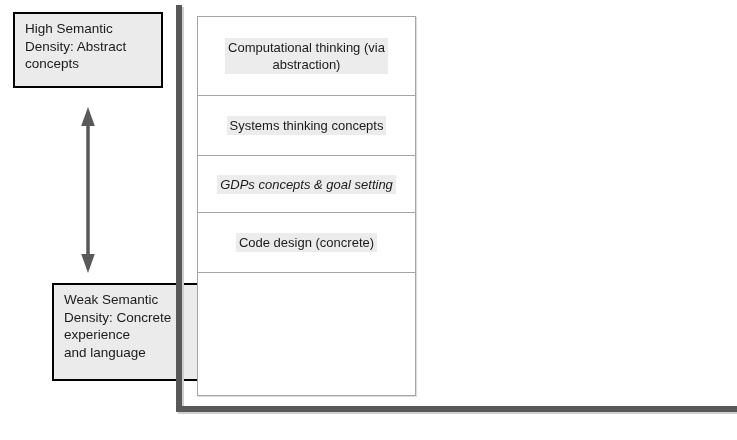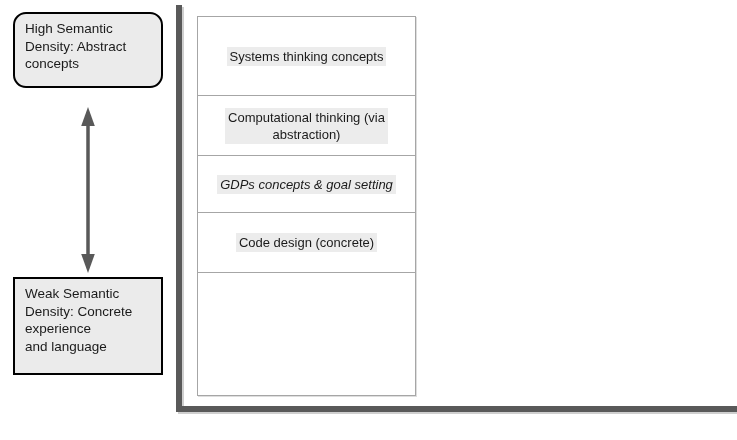--- a/index.html
+++ b/index.html
@@ -23,22 +23,22 @@
     width: 150px;
     background: #ebebeb;
     border: 2px solid #000000;
     box-sizing: border-box;
     color: #1a1a1a;
     font-size: 13.5px;
     line-height: 17.5px;
     padding: 6px 10px;
     white-space: pre-line;
   }
-  .side-box.top { top: 12px;  height: 76px; border-radius: 13px; }
-  .side-box.bottom { top: 277px; height: 98px; }
+  .side-box.top { top: 12px;  height: 76px; }
+  .side-box.bottom { top: 283px; height: 98px; margin-left: 39px; }
 
   
   .v-arrow {
     position: absolute;
     left: 76px;
     top: 106px;
     width: 24px;
     height: 168px;
   }
 
@@ -119,25 +119,25 @@
   <div class="side-box bottom">Weak Semantic
 Density: Concrete
 experience
 and language</div>
 
   <div class="axis-v"></div>
   <div class="axis-h"></div>
 
   <div class="stack">
     <div class="stack-row">
-      <span class="hl">Systems thinking concepts</span>
+      <span class="hl">Computational thinking (via
+abstraction)</span>
     </div>
     <div class="stack-row">
-      <span class="hl">Computational thinking (via
-abstraction)</span>
+      <span class="hl">Systems thinking concepts</span>
     </div>
     <div class="stack-row">
       <span class="hl">GDPs concepts &amp; goal setting</span>
     </div>
     <div class="stack-row">
       <span class="hl">Code design (concrete)</span>
     </div>
   </div>
 
 </div>

